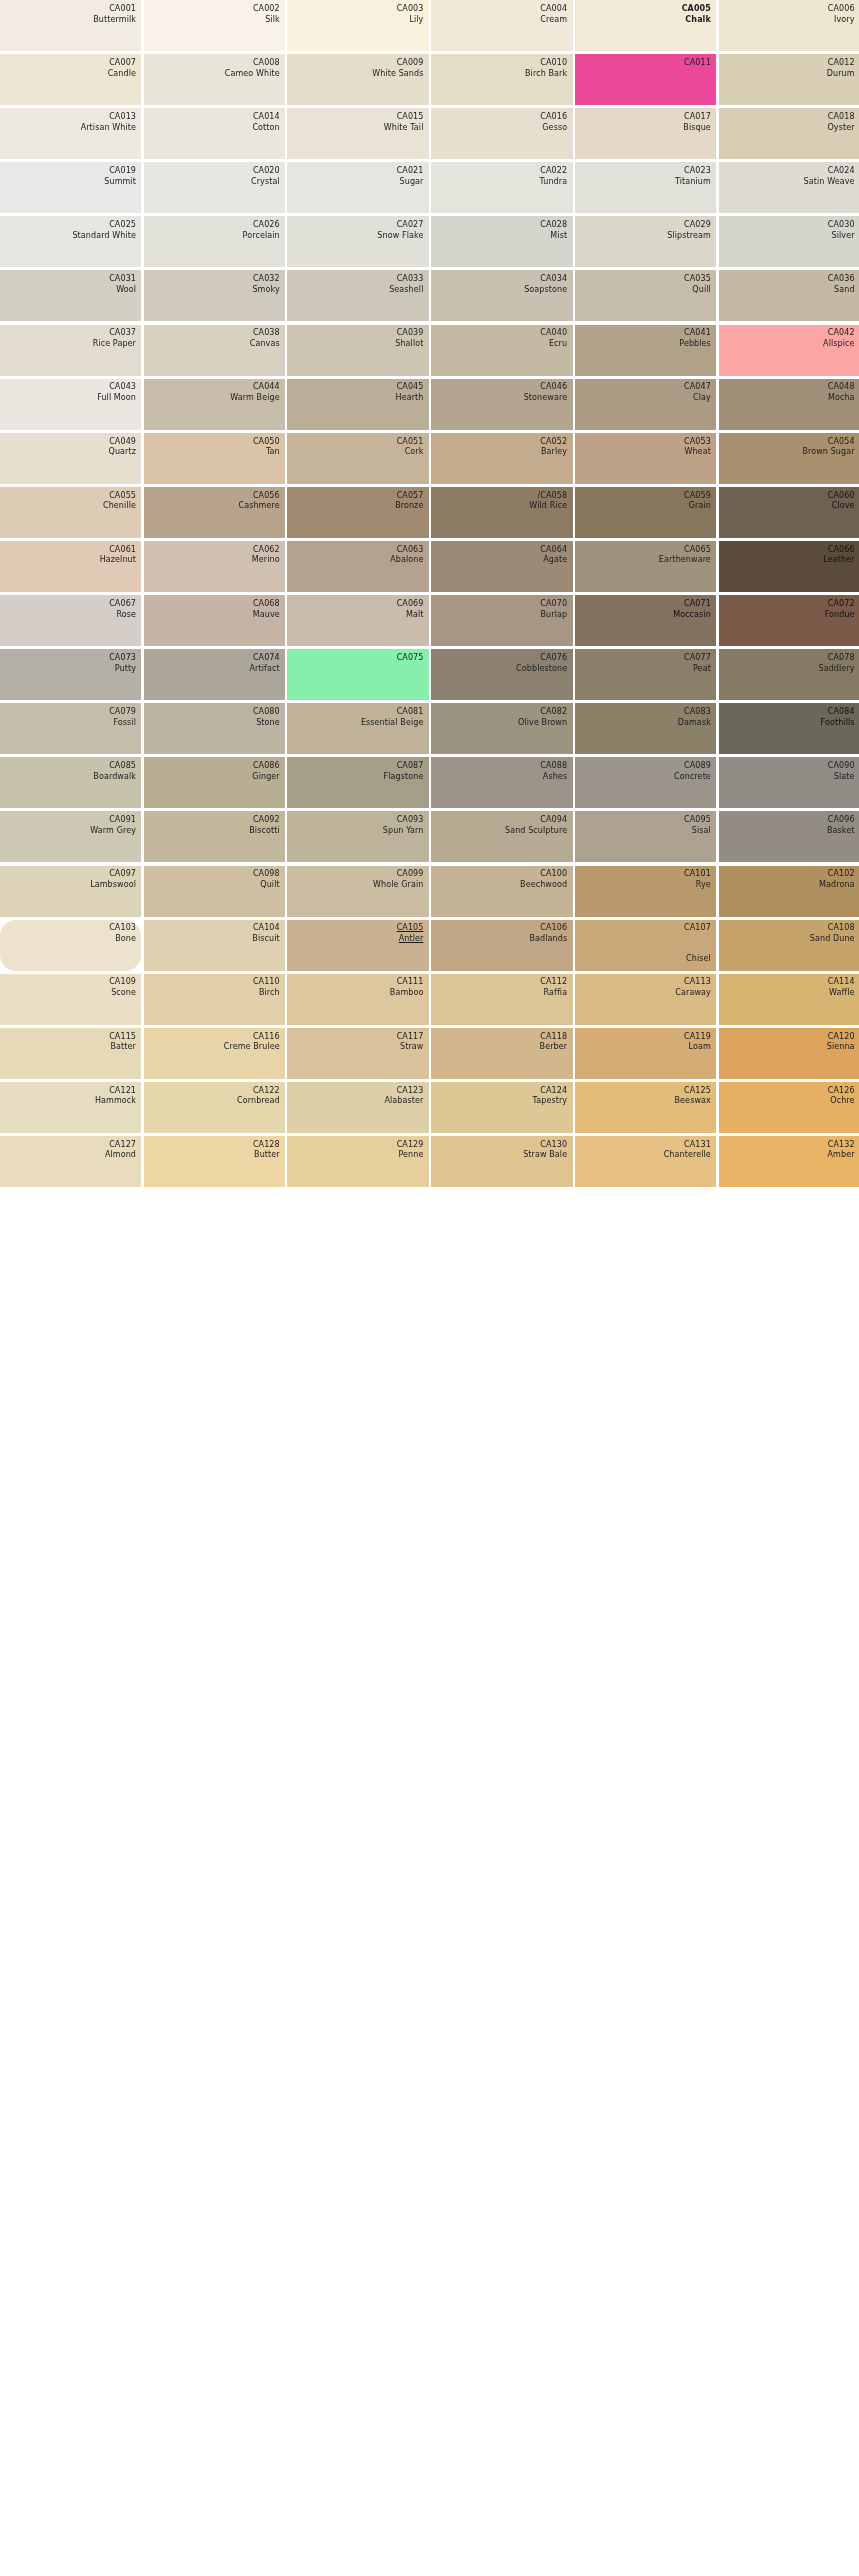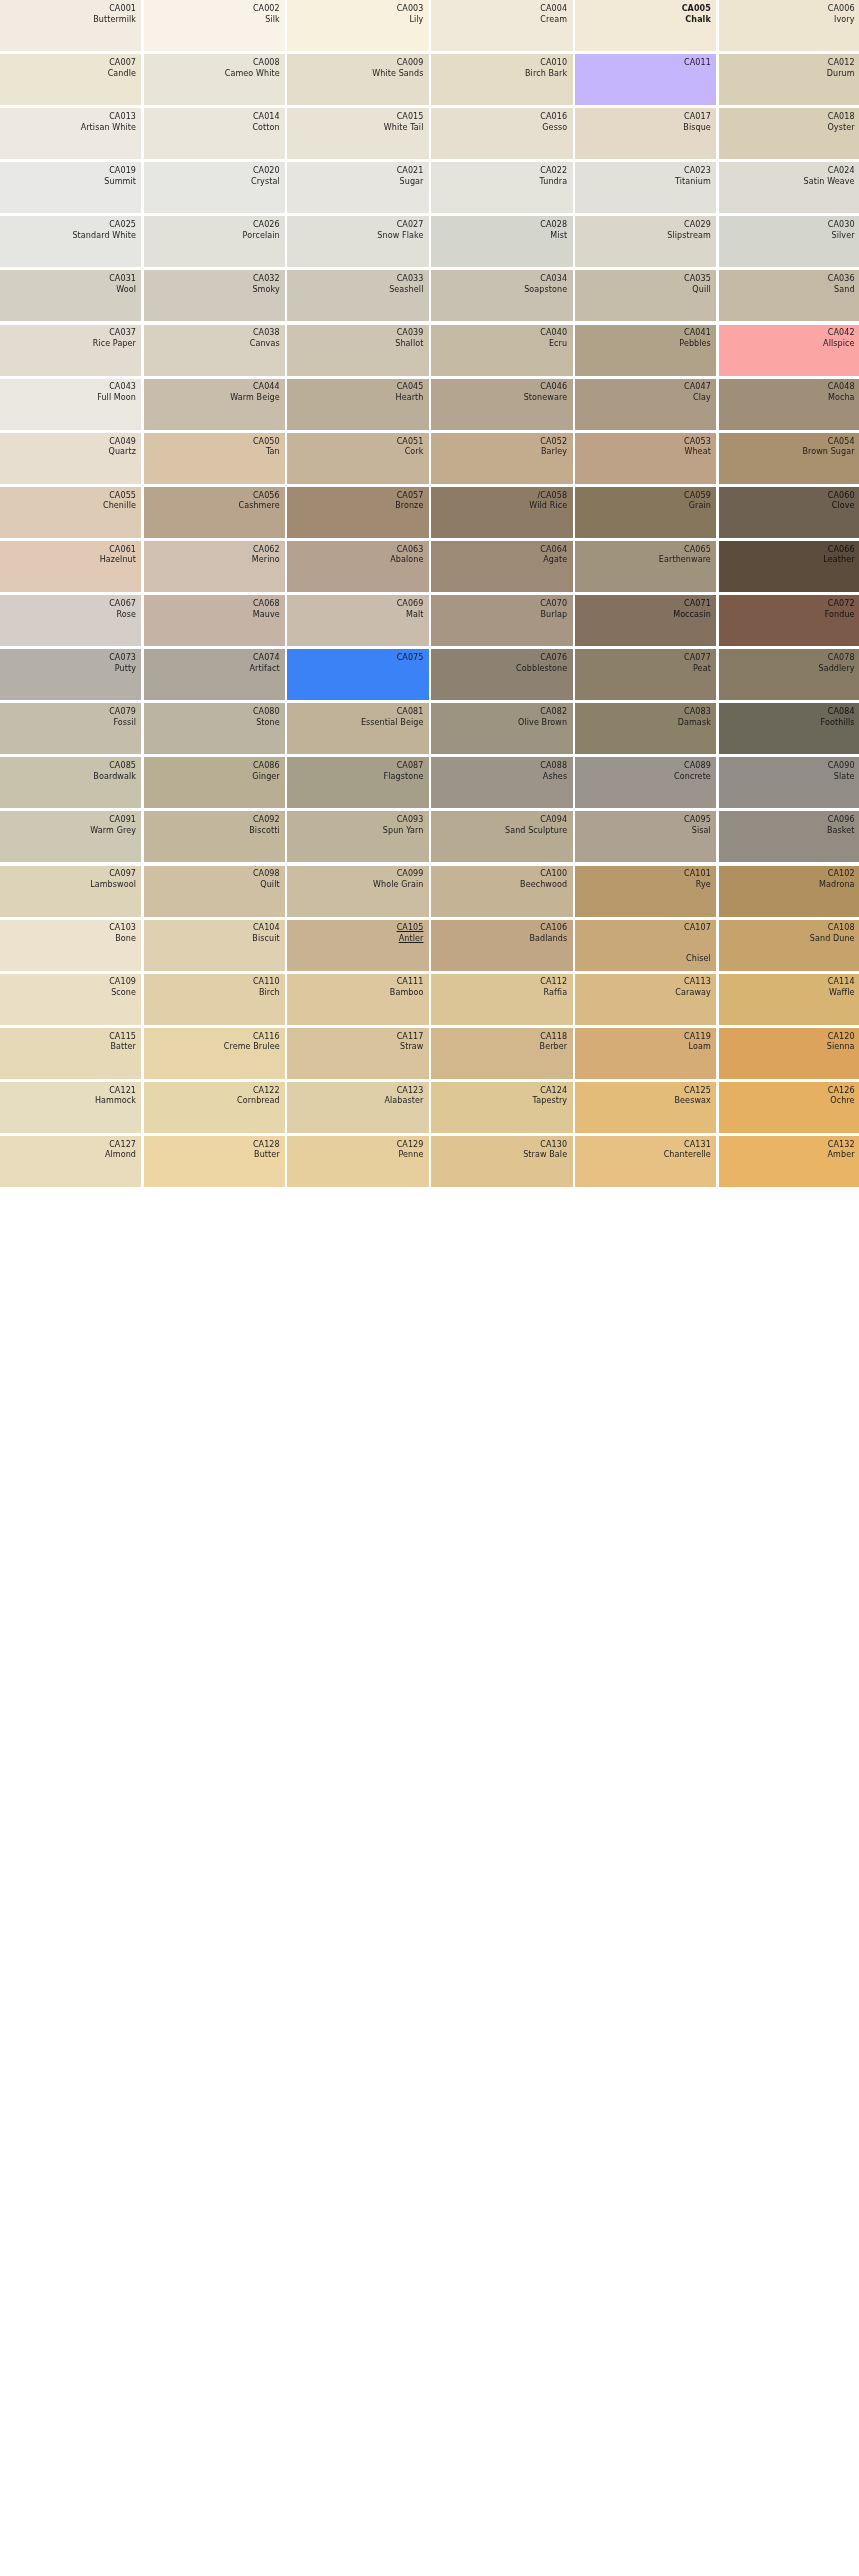--- a/index.html
+++ b/index.html
@@ -84,21 +84,21 @@
       <div class="swatch-name">Cameo White</div>
     </div>
     <div class="swatch on-light" style="background: rgb(229, 221, 203);">
       <div class="swatch-code">CA009</div>
       <div class="swatch-name">White Sands</div>
     </div>
     <div class="swatch on-light" style="background: rgb(229, 220, 199);">
       <div class="swatch-code">CA010</div>
       <div class="swatch-name">Birch Bark</div>
     </div>
-    <div class="swatch on-light" style="background: #c4b5fd; gap: 44px;">
+    <div class="swatch on-light" style="background: #ec4899; gap: 44px;">
       <div class="swatch-code">CA011</div>
       <div class="swatch-name">Vellum</div>
     </div>
     <div class="swatch on-light" style="background: rgb(217, 207, 183);">
       <div class="swatch-code">CA012</div>
       <div class="swatch-name">Durum</div>
     </div>
     <div class="swatch on-light" style="background: rgb(238, 233, 224);">
       <div class="swatch-code">CA013</div>
       <div class="swatch-name">Artisan White</div>
@@ -340,21 +340,21 @@
       <div class="swatch-name">Fondue</div>
     </div>
     <div class="swatch on-light" style="background: rgb(180, 176, 167);">
       <div class="swatch-code">CA073</div>
       <div class="swatch-name">Putty</div>
     </div>
     <div class="swatch on-light" style="background: rgb(173, 166, 155);">
       <div class="swatch-code">CA074</div>
       <div class="swatch-name">Artifact</div>
     </div>
-    <div class="swatch on-light" style="background: #3b82f6; gap: 41px;">
+    <div class="swatch on-light" style="background: #86efac; gap: 41px;">
       <div class="swatch-code">CA075</div>
       <div class="swatch-name">Traditional Taupe</div>
     </div>
     <div class="swatch on-light" style="background: rgb(141, 130, 113);">
       <div class="swatch-code">CA076</div>
       <div class="swatch-name">Cobblestone</div>
     </div>
     <div class="swatch on-light" style="background: rgb(139, 127, 105);">
       <div class="swatch-code">CA077</div>
       <div class="swatch-name">Peat</div>
@@ -452,21 +452,21 @@
       <div class="swatch-name">Beechwood</div>
     </div>
     <div class="swatch on-light" style="background: rgb(184, 153, 108);">
       <div class="swatch-code">CA101</div>
       <div class="swatch-name">Rye</div>
     </div>
     <div class="swatch on-light" style="background: rgb(176, 144, 95);">
       <div class="swatch-code">CA102</div>
       <div class="swatch-name">Madrona</div>
     </div>
-    <div class="swatch on-light" style="background: rgb(236, 226, 205);">
+    <div class="swatch on-light" style="background: rgb(236, 226, 205); border-radius: 16px;">
       <div class="swatch-code">CA103</div>
       <div class="swatch-name">Bone</div>
     </div>
     <div class="swatch on-light" style="background: rgb(222, 208, 176);">
       <div class="swatch-code">CA104</div>
       <div class="swatch-name">Biscuit</div>
     </div>
     <div class="swatch on-light" style="background: rgb(200, 178, 146); text-decoration: underline;">
       <div class="swatch-code">CA105</div>
       <div class="swatch-name">Antler</div>

